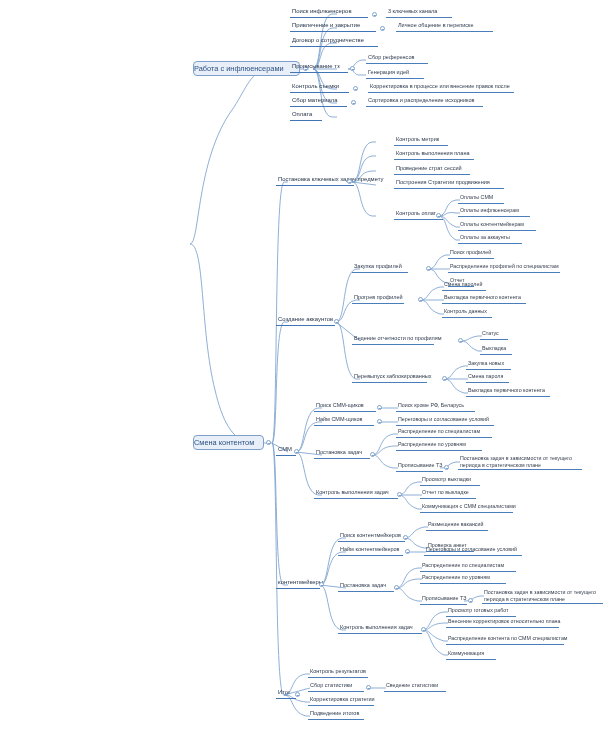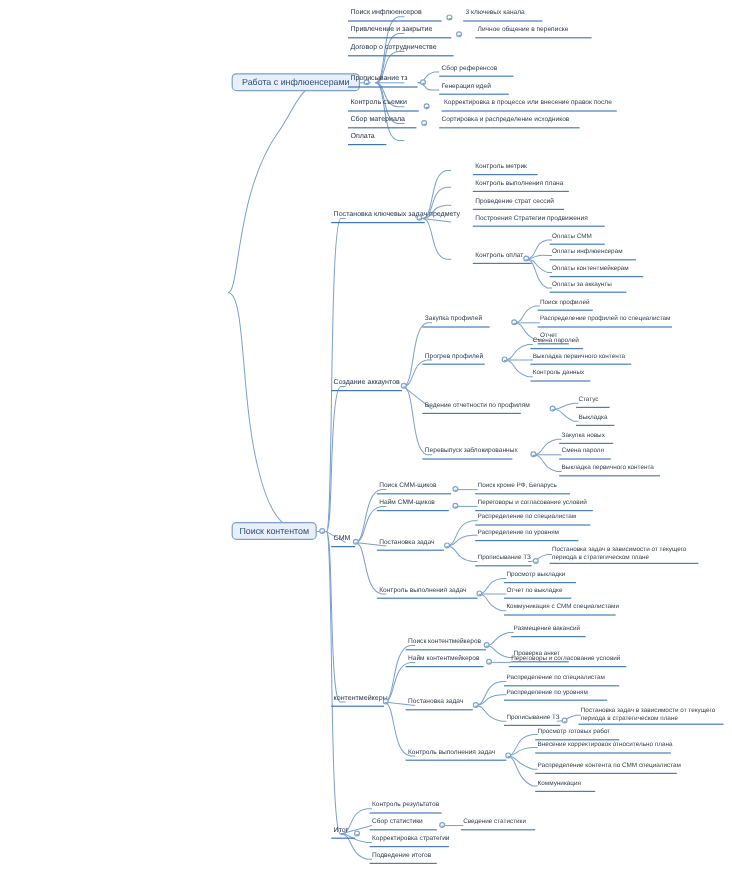--- a/index.html
+++ b/index.html
@@ -21,21 +21,21 @@
     color:#1f3864;font-size:10.5px;font-weight:bold;
     display:flex;align-items:center;justify-content:center;
     letter-spacing:.1px;
   }
 
   
   .branch{
     border:1px solid #7d9fca;border-radius:4px;
     background:#e8eff8;
     color:#2b4f84;font-size:7.4px;
-    display:flex;align-items:center;justify-content:center;
+    display:flex;align-items:center;
     height:15px;
   }
 
   
   .topic{
     color:#2e3b4e;font-size:5.6px;line-height:7.6px;
     padding:0 1px 1.2px 2px;
     border-bottom:1px solid #4a7ebb;
     display:block;
   }
@@ -190,21 +190,21 @@
   <div class="tgl" style="left:353px;top:86px;"></div>
   <div class="node" style="left:368px;top:83px;width:146px;"><span class="topic l3">Корректировка в процессе или внесение правок после</span></div>
 
   <div class="node" style="left:290px;top:97px;width:57px;"><span class="topic l2">Сбор материала</span></div>
   <div class="tgl" style="left:351px;top:100px;"></div>
   <div class="node" style="left:366px;top:97px;width:117px;"><span class="topic l3">Сортировка и распределение исходников</span></div>
 
   <div class="node" style="left:290px;top:111px;width:32px;"><span class="topic l2">Оплата</span></div>
 
   <div class="node branch" style="left:193px;top:435px;width:71px;">
-    <span>Поиск контентом</span>
+    <span>Смена контентом</span>
   </div>
   <div class="tgl" style="left:266px;top:440px;"></div>
 
   <div class="node" style="left:276px;top:176px;width:78px;"><span class="topic l2">Постановка ключевых задач предмету</span></div>
   <div class="tgl" style="left:347px;top:179px;"></div>
 
   <div class="node" style="left:394px;top:136px;width:54px;"><span class="topic l3">Контроль метрик</span></div>
   <div class="node" style="left:394px;top:150px;width:80px;"><span class="topic l3">Контроль выполнения плана</span></div>
   <div class="node" style="left:394px;top:165px;width:76px;"><span class="topic l3">Проведение страт сессий</span></div>
   <div class="node" style="left:394px;top:179px;width:110px;"><span class="topic l3">Построения Стратегии продвижения</span></div>

